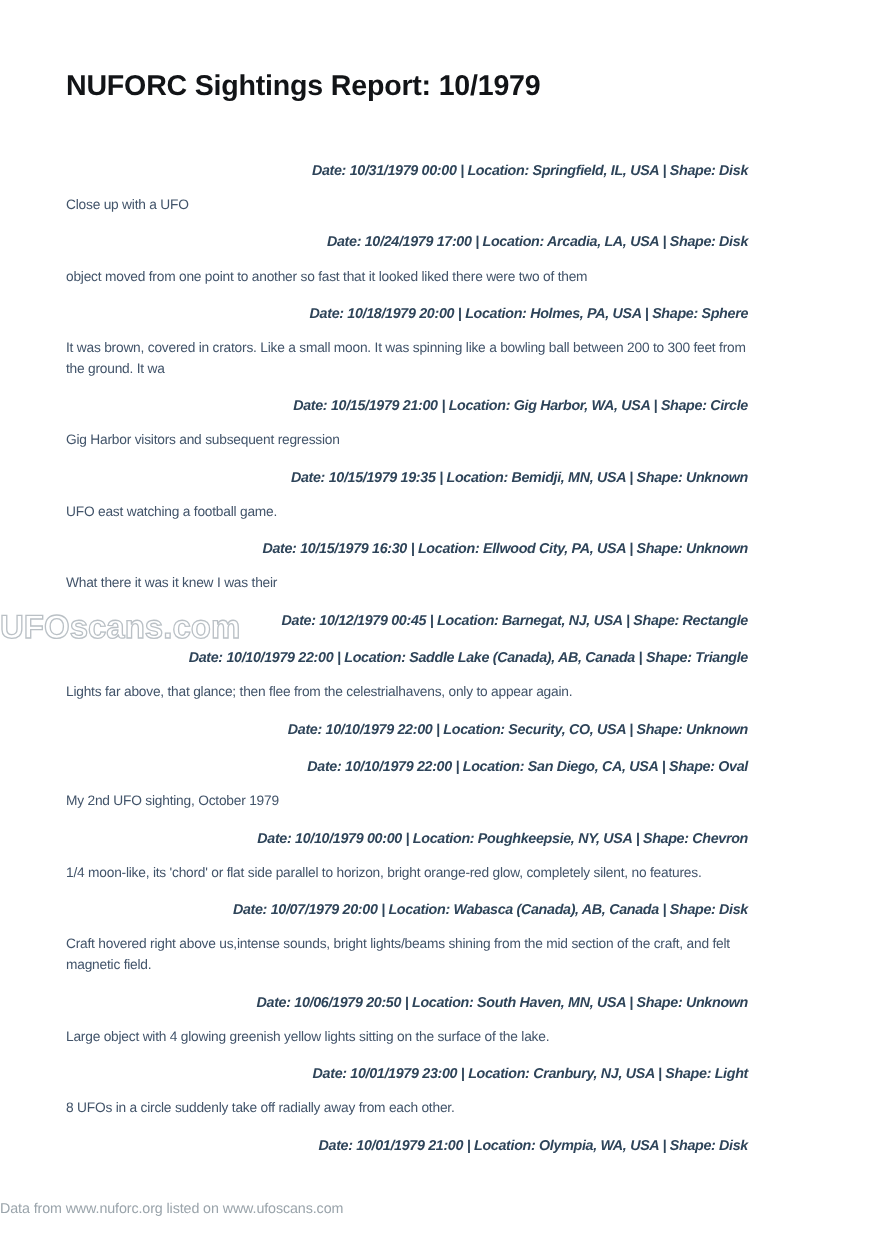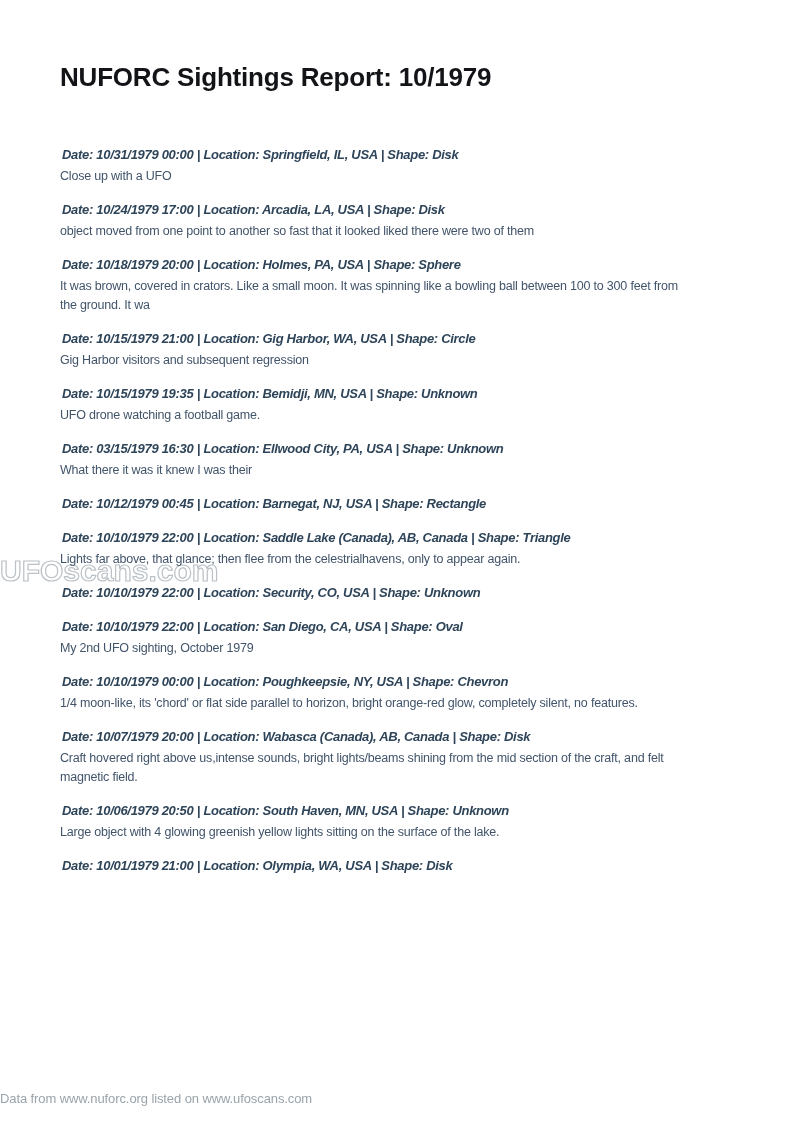--- a/index.html
+++ b/index.html
@@ -31,27 +31,28 @@
     font-size: 26px;
     line-height: 30px;
     font-weight: bold;
     letter-spacing: -0.2px;
     color: var(--title, #121417);
   }
   .entry {
     margin: 0 0 14px 0;
   }
   .entry-header {
-    margin: 2px;
+    margin: 12px;
     font-size: 13px;
     line-height: 20px;
     font-weight: bold;
     font-style: italic;
     letter-spacing: -0.3px;
     color: var(--entry_header, #2e4459);
+    text-align: right;
   }
   .entry-desc {
     margin: 0;
     font-size: 12.5px;
     line-height: 19px;
     letter-spacing: -0.2px;
     color: var(--entry_text, #42546a);
   }
   .watermark {
     position: absolute;
@@ -98,35 +99,35 @@
   </section>
 
   <section class="entry">
     <h2 class="entry-header">Date: 10/24/1979 17:00 | Location: Arcadia, LA, USA | Shape: Disk</h2>
     <p class="entry-desc">object moved from one point to another so fast that it looked liked there were two of them</p>
   </section>
 
 
   <section class="entry">
     <h2 class="entry-header">Date: 10/18/1979 20:00 | Location: Holmes, PA, USA | Shape: Sphere</h2>
-    <p class="entry-desc">It was brown, covered in crators. Like a small moon. It was spinning like a bowling ball between 100 to 300 feet from the ground. It wa</p>
+    <p class="entry-desc">It was brown, covered in crators. Like a small moon. It was spinning like a bowling ball between 200 to 300 feet from the ground. It wa</p>
   </section>
 
   <section class="entry">
     <h2 class="entry-header">Date: 10/15/1979 21:00 | Location: Gig Harbor, WA, USA | Shape: Circle</h2>
     <p class="entry-desc">Gig Harbor visitors and subsequent regression</p>
   </section>
 
   <section class="entry">
     <h2 class="entry-header">Date: 10/15/1979 19:35 | Location: Bemidji, MN, USA | Shape: Unknown</h2>
-    <p class="entry-desc">UFO drone watching a football game.</p>
+    <p class="entry-desc">UFO east watching a football game.</p>
   </section>
 
   <section class="entry">
-    <h2 class="entry-header">Date: 03/15/1979 16:30 | Location: Ellwood City, PA, USA | Shape: Unknown</h2>
+    <h2 class="entry-header">Date: 10/15/1979 16:30 | Location: Ellwood City, PA, USA | Shape: Unknown</h2>
     <p class="entry-desc">What there it was it knew I was their</p>
   </section>
 
   <section class="entry">
     <h2 class="entry-header">Date: 10/12/1979 00:45 | Location: Barnegat, NJ, USA | Shape: Rectangle</h2>
   </section>
 
   <section class="entry">
     <h2 class="entry-header">Date: 10/10/1979 22:00 | Location: Saddle Lake (Canada), AB, Canada | Shape: Triangle</h2>
     <p class="entry-desc">Lights far above, that glance; then flee from the celestrialhavens, only to appear again.</p>
@@ -149,20 +150,24 @@
   <section class="entry">
     <h2 class="entry-header">Date: 10/07/1979 20:00 | Location: Wabasca (Canada), AB, Canada | Shape: Disk</h2>
     <p class="entry-desc">Craft hovered right above us,intense sounds, bright lights/beams shining from the mid section of the craft, and felt magnetic field.</p>
   </section>
 
   <section class="entry">
     <h2 class="entry-header">Date: 10/06/1979 20:50 | Location: South Haven, MN, USA | Shape: Unknown</h2>
     <p class="entry-desc">Large object with 4 glowing greenish yellow lights sitting on the surface of the lake.</p>
   </section>
 
+  <section class="entry">
+    <h2 class="entry-header">Date: 10/01/1979 23:00 | Location: Cranbury, NJ, USA | Shape: Light</h2>
+    <p class="entry-desc">8 UFOs in a circle suddenly take off radially away from each other.</p>
+  </section>
 
   <section class="entry">
     <h2 class="entry-header">Date: 10/01/1979 21:00 | Location: Olympia, WA, USA | Shape: Disk</h2>
 
   </section>
 </div>
   </div>
 
   <div class="footer">Data from www.nuforc.org listed on www.ufoscans.com</div>
 

